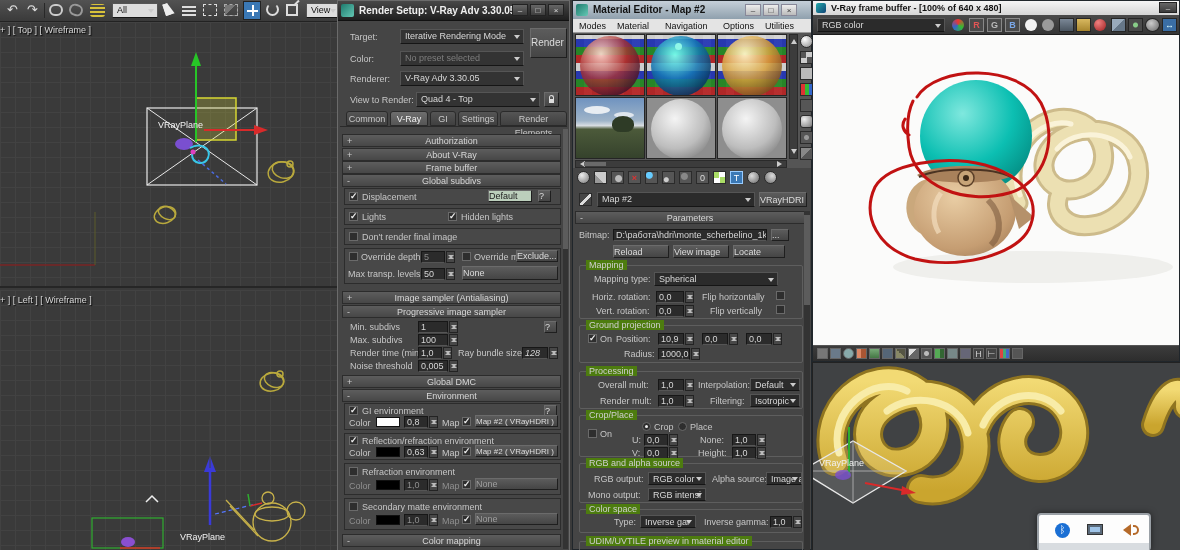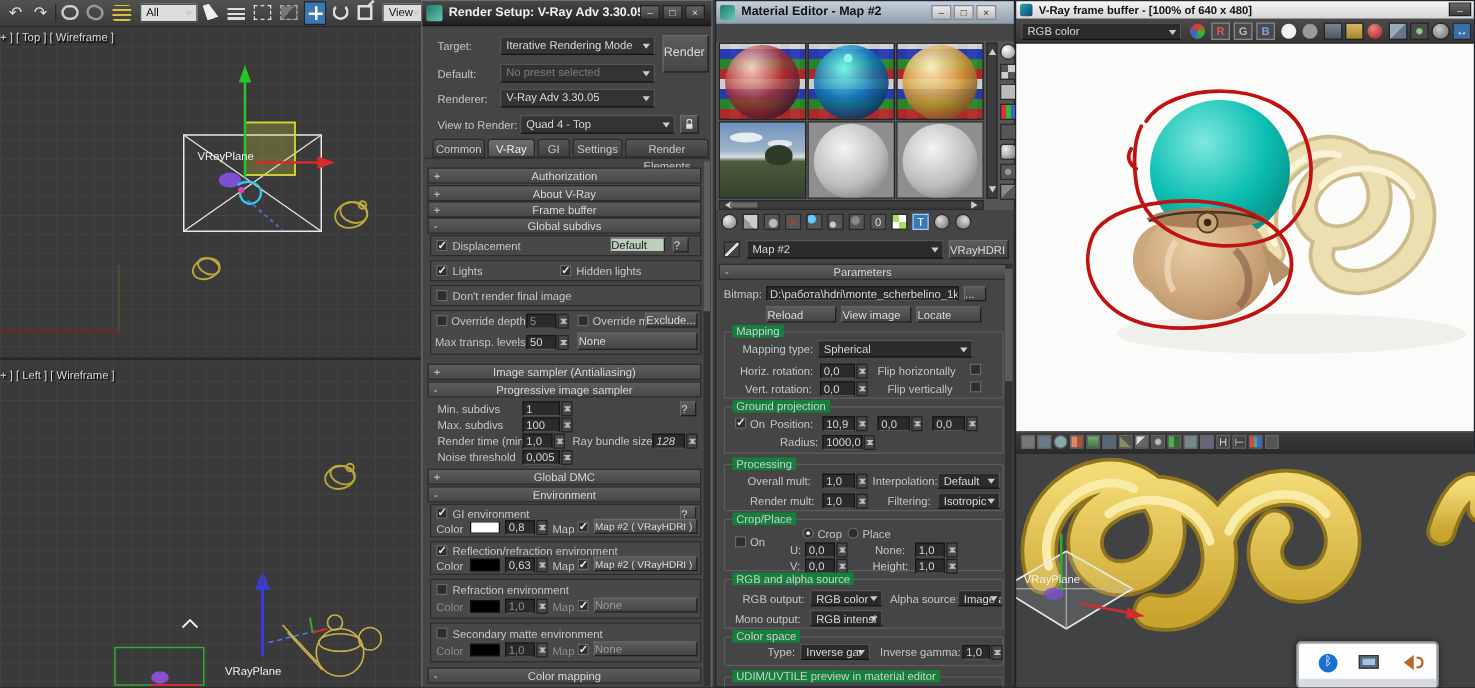--- a/index.html
+++ b/index.html
@@ -21,21 +21,21 @@
   .chk{position:absolute;width:9px;height:9px;background:#2e2e2e;border:1px solid #6a6a6a;}
   .chk.on::after{content:"✓";position:absolute;left:0px;top:-2px;color:#efefef;font-size:9px;font-weight:bold;}
   .radio{position:absolute;width:9px;height:9px;border-radius:50%;background:#2e2e2e;border:1px solid #6a6a6a;}
   .radio.on::after{content:"";position:absolute;left:2px;top:2px;width:3px;height:3px;border-radius:50%;background:#eee;}
   .btn{position:absolute;background:linear-gradient(#5c5c5c,#454545);border:1px solid #6b6b6b;
        border-bottom-color:#1f1f1f;border-right-color:#1f1f1f;color:#dcdcdc;overflow:hidden;}
   .dd{position:absolute;background:#333;border:1px solid #555;border-bottom-color:#151515;color:#d8d8d8;
       padding:1px 14px 0 4px;white-space:nowrap;overflow:hidden;}
   .dd::after{content:"";position:absolute;right:3px;top:40%;border:3px solid transparent;border-top:4px solid #ccc;}
   .grp{position:absolute;border:1px solid #5e5e5e;border-radius:2px;}
-  .glab{position:absolute;top:-6px;left:6px;background:#15803d;padding:0 3px;color:#cfcfcf;white-space:nowrap;}
+  .glab{position:absolute;top:-6px;left:6px;background:#4d7c0f;padding:0 3px;color:#cfcfcf;white-space:nowrap;}
   .rollhead{position:absolute;height:13px;background:linear-gradient(#5d5d5d,#474747);border:1px solid #2c2c2c;
             color:#d8d8d8;text-align:center;line-height:12px;}
   .rollhead .pm{position:absolute;left:4px;top:0;color:#ccc;}
   .secbox{position:absolute;border:1px solid #2c2c2c;background:#484848;}
   .tab{position:absolute;height:15px;background:linear-gradient(#555,#404040);border:1px solid #2a2a2a;
        color:#c9c9c9;text-align:center;line-height:14px;border-radius:3px 3px 0 0;}
   .tab.active{background:linear-gradient(#6e6e6e,#555);color:#f0f0f0;}
   .winbtn{position:absolute;width:16px;height:12px;background:linear-gradient(#666,#3c3c3c);border:1px solid #222;
           color:#ddd;text-align:center;line-height:11px;font-size:8px;}
   .sphere-slot{position:absolute;width:70px;height:62px;border:1px solid #252525;overflow:hidden;}
@@ -161,21 +161,21 @@
       <div class="abs" style="left:21px;top:4px;color:#efefef;font-size:10px;font-weight:bold;white-space:nowrap;">Render Setup: V-Ray Adv 3.30.05</div>
       <div class="winbtn" style="left:174px;top:3px;">–</div>
       <div class="winbtn" style="left:192px;top:3px;">□</div>
       <div class="winbtn" style="left:210px;top:3px;">×</div>
     </div>
 
     <div class="lbl" style="left:12px;top:31px;">Target:</div>
     <div class="dd" style="left:62px;top:28px;width:124px;height:15px;">Iterative Rendering Mode</div>
     <div class="btn" style="left:192px;top:27px;width:37px;height:30px;line-height:28px;font-size:10px;">Render</div>
 
-    <div class="lbl" style="left:12px;top:53px;">Default:</div>
+    <div class="lbl" style="left:12px;top:53px;">Color:</div>
     <div class="dd" style="left:62px;top:50px;width:124px;height:15px;color:#7e7e7e;">No preset selected</div>
 
     <div class="lbl" style="left:12px;top:73px;">Renderer:</div>
     <div class="dd" style="left:62px;top:70px;width:124px;height:15px;">V-Ray Adv 3.30.05</div>
 
     <div class="lbl" style="left:12px;top:94px;">View to Render:</div>
     <div class="dd" style="left:78px;top:91px;width:124px;height:15px;">Quad 4 - Top</div>
     <div class="btn" style="left:206px;top:91px;width:15px;height:15px;">
       <div class="abs" style="left:4px;top:6px;width:5px;height:4px;background:#ddd;"></div>
       <div class="abs" style="left:4px;top:2px;width:5px;height:4px;border:1px solid #ddd;border-bottom:none;border-radius:3px 3px 0 0;"></div>
@@ -296,20 +296,27 @@
       </div>
   </div>
 
   <div class="abs" style="left:572px;top:0;width:240px;height:550px;background:#454545;border:1px solid #20262b;">
     <div class="abs" style="left:0;top:0;width:238px;height:18px;background:linear-gradient(#c6d0d9,#8fa0ad);">
       <div class="abs" style="left:3px;top:3px;width:12px;height:12px;background:linear-gradient(135deg,#1e7a6e,#64c8b4);border-radius:2px;"></div>
       <div class="abs" style="left:20px;top:3px;color:#111;font-size:10px;font-weight:bold;white-space:nowrap;">Material Editor - Map #2</div>
       <div class="winbtn" style="left:172px;top:3px;background:linear-gradient(#eee,#bbb);color:#333;border-color:#889;">–</div>
       <div class="winbtn" style="left:190px;top:3px;background:linear-gradient(#eee,#bbb);color:#333;border-color:#889;">□</div>
       <div class="winbtn" style="left:208px;top:3px;background:linear-gradient(#eee,#bbb);color:#333;border-color:#889;">×</div>
+    </div>
+    <div class="abs" style="left:0;top:18px;width:238px;height:14px;background:#e4e4e4;border-bottom:1px solid #9a9a9a;color:#111;">
+      <span class="abs" style="left:6px;top:2px;">Modes</span>
+      <span class="abs" style="left:44px;top:2px;">Material</span>
+      <span class="abs" style="left:92px;top:2px;">Navigation</span>
+      <span class="abs" style="left:150px;top:2px;">Options</span>
+      <span class="abs" style="left:192px;top:2px;">Utilities</span>
     </div>
 
     <div class="abs" style="left:0;top:32px;width:238px;height:135px;background:#555;">
       <div class="sphere-slot checkerbg" style="left:2px;top:1px;">
         <div class="ball" style="background:radial-gradient(circle at 35% 30%,rgba(255,220,210,.9),rgba(170,50,50,.8) 45%,rgba(30,10,40,.92) 92%);"></div>
       </div>
       <div class="sphere-slot checkerbg" style="left:73px;top:1px;">
         <div class="ball" style="background:radial-gradient(circle at 40% 32%,rgba(120,255,240,.95),rgba(20,120,180,.85) 45%,rgba(5,25,60,.95) 92%);"></div>
         <div class="abs" style="left:28px;top:8px;width:7px;height:7px;border-radius:50%;background:#8ff7e8;"></div>
       </div>

